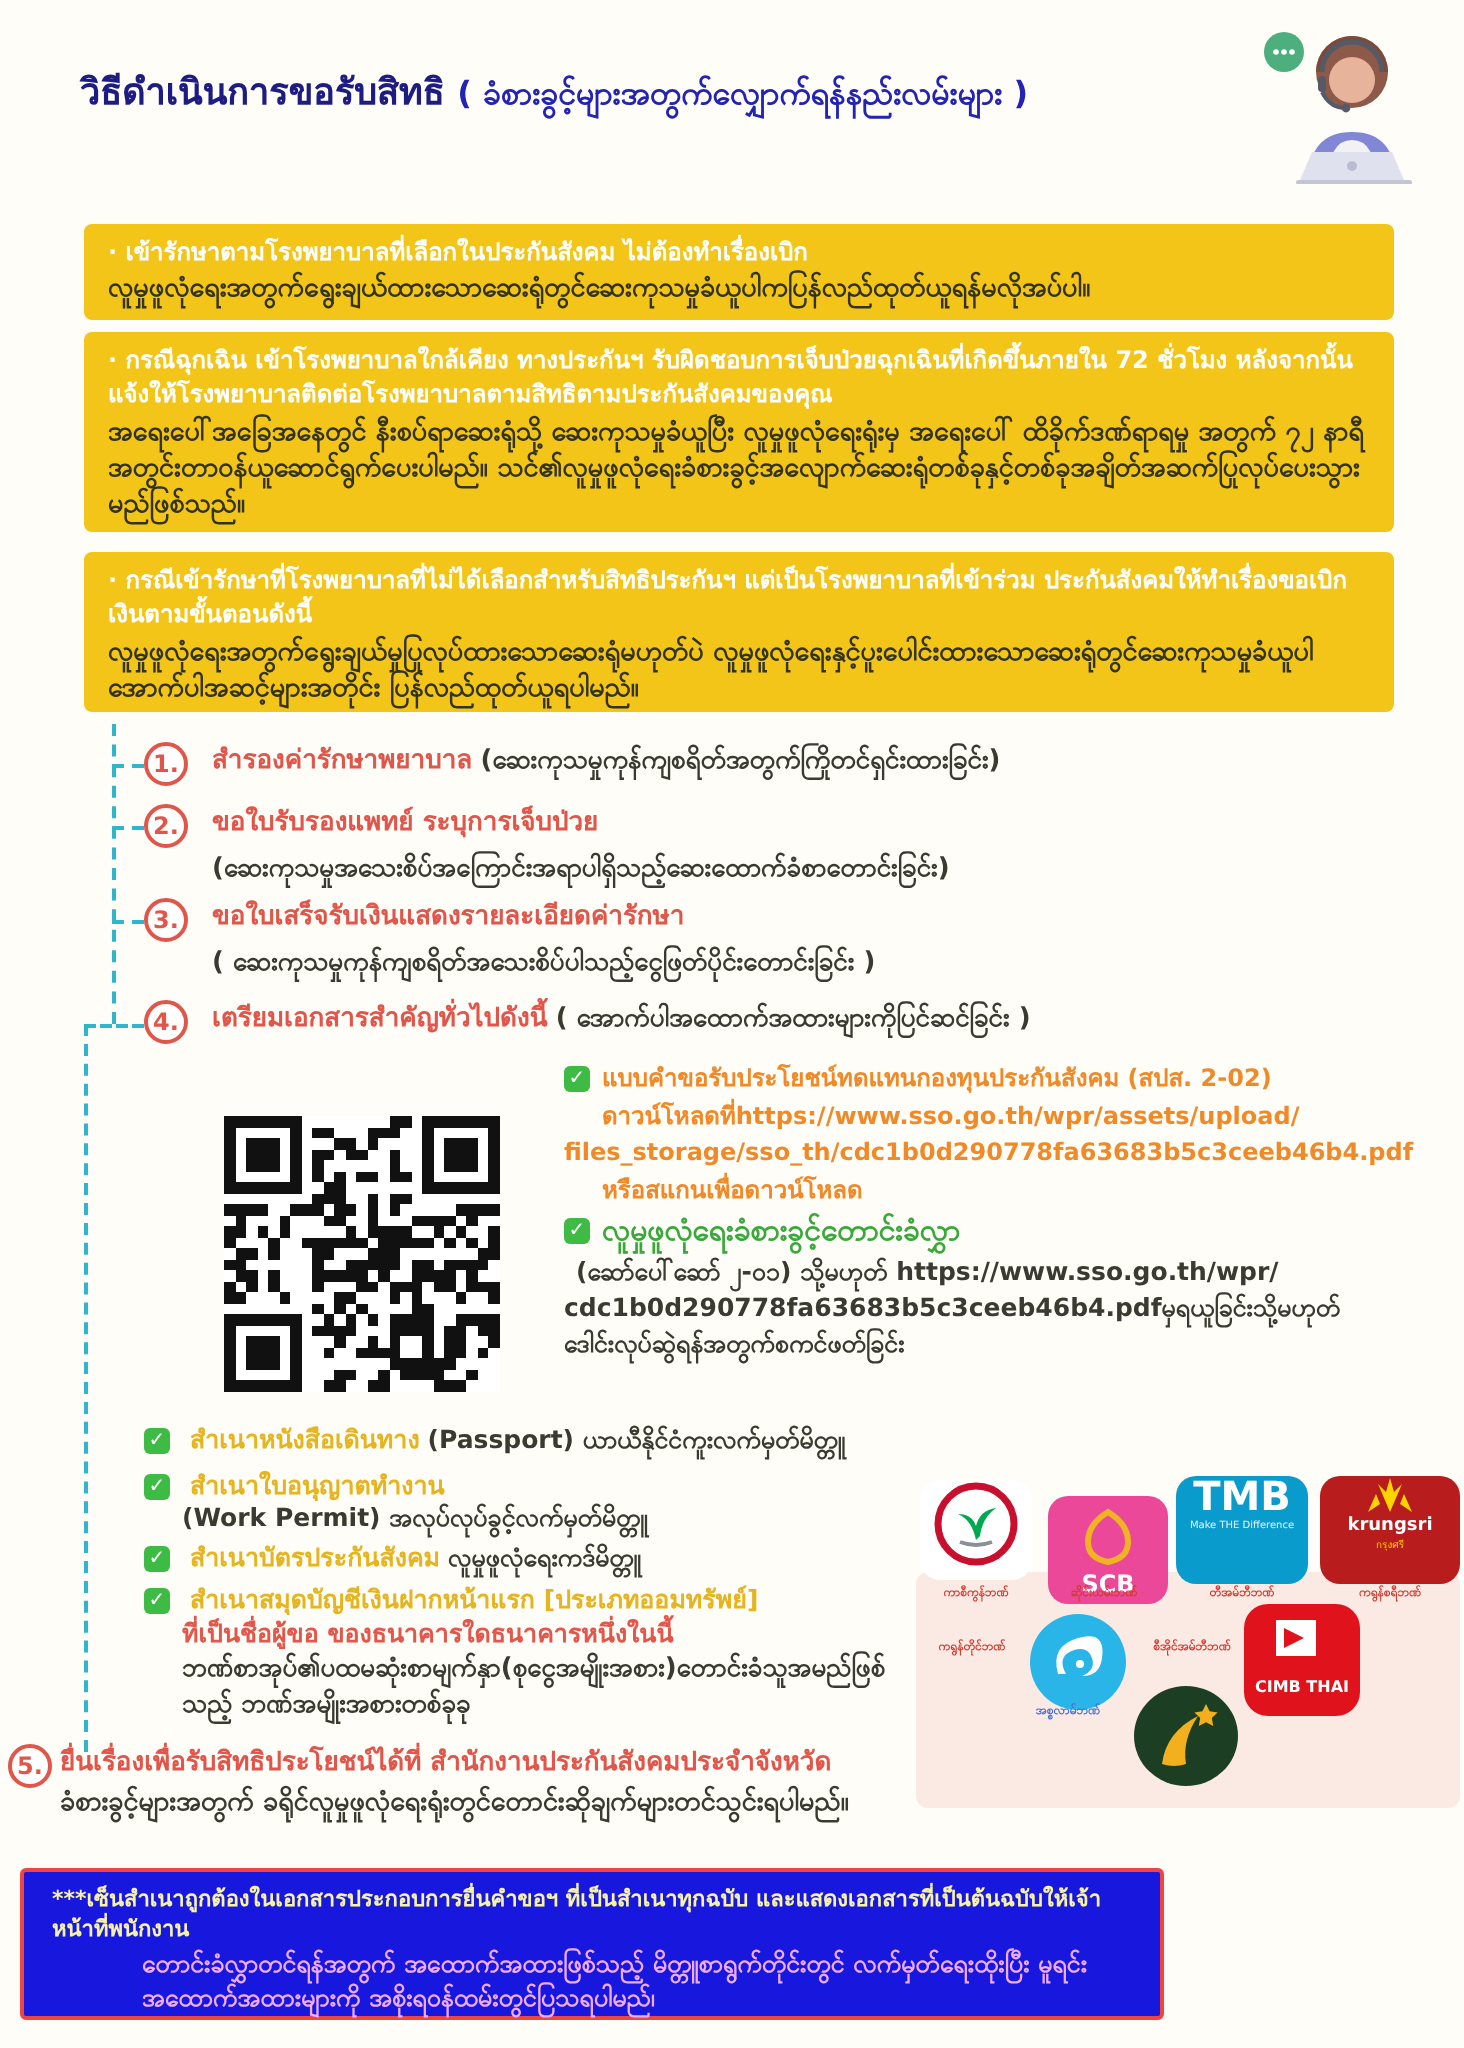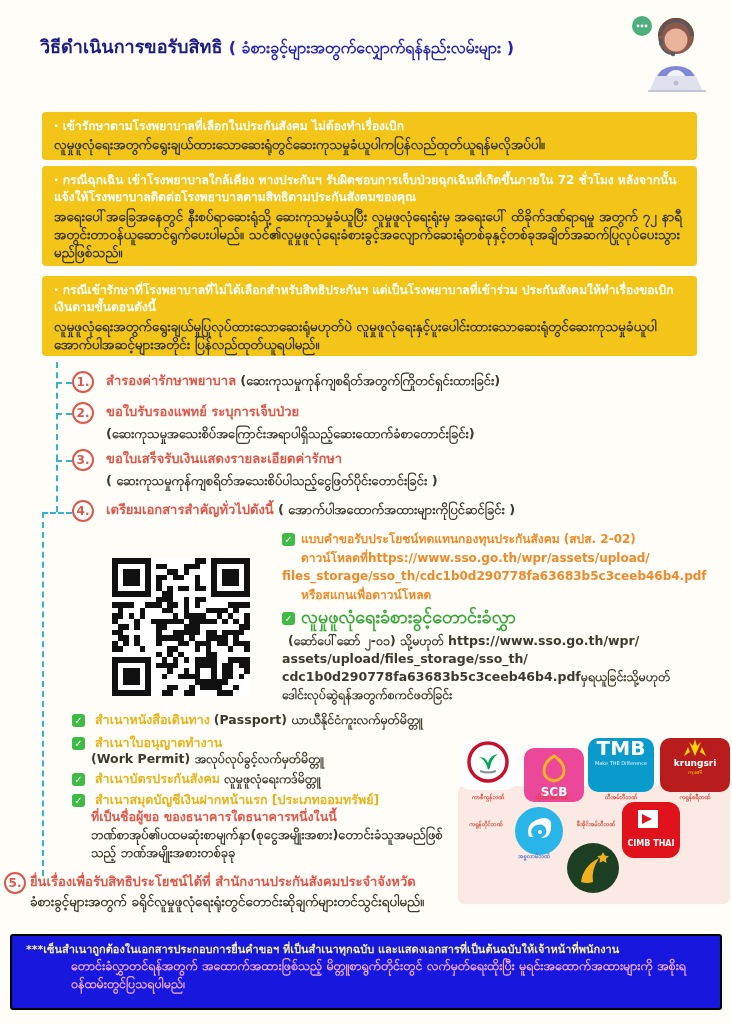--- a/index.html
+++ b/index.html
@@ -22,35 +22,35 @@
   .stepline{font-size:13px;line-height:1.3;white-space:nowrap;}
   .stepline .th{color:#e0564a;font-weight:bold;}
   .stepline .bu{color:#3a3a30;font-weight:bold;}
   .subline{font-size:13px;color:#3a3a30;font-weight:bold;white-space:nowrap;}
   
   .qrbox{left:112px;top:558px;width:138px;height:138px;background:#fff;display:grid;
          grid-template-columns:repeat(25,1fr);grid-template-rows:repeat(25,1fr);}
   .qrbox div{background:#fff;} .qrbox div.on{background:#111;}
   
   .orange{color:#f08a28;font-weight:bold;font-size:12px;line-height:1.55;}
-  .green-t{color:#3aa83a;font-weight:bold;font-size:18px;}
+  .green-t{color:#3aa83a;font-weight:bold;font-size:15px;}
   .darkline{color:#3a3a30;font-weight:bold;font-size:12.5px;line-height:1.45;}
   .check{width:13px;height:13px;background:#3dbb44;border-radius:3px;color:#fff;font-size:10px;
          display:inline-flex;align-items:center;justify-content:center;font-weight:bold;vertical-align:middle;margin-right:6px;}
   .gold{color:#e6b41e;font-weight:bold;margin-top:28px;}
   .redline{color:#e2574c;font-weight:bold;}
   .chk{font-size:12.5px;line-height:1.35;white-space:nowrap;}
   .chk .bu{color:#3a3a30;font-weight:bold;}
   
   .pinkpanel{background:#fbe9e3;border-radius:6px;}
   .banktile{border-radius:10px;display:flex;flex-direction:column;align-items:center;overflow:hidden;}
   .caption{font-size:6px;color:#d23b2e;line-height:1.3;text-align:center;font-weight:bold;}
   .caption.blue{color:#4a6fd0;}
   
-  .footer{left:10px;top:934px;width:712px;height:76px;background:#1717dd;border:2px solid #000000;
+  .footer{left:10px;top:934px;width:572px;height:76px;background:#1717dd;border:2px solid #ef4444;
           border-radius:3px;box-sizing:border-box;padding:6px 14px;}
   .footer .thai{color:#f6f2a8;font-size:11px;font-weight:bold;line-height:1.4;}
   .footer .bur{color:#f0abfc;font-size:12.5px;font-weight:bold;line-height:1.4;margin-left:45px;}
 </style>
 </head>
 <body>
 
 <div class="page">
 
   <div class="abs title">
@@ -754,21 +754,20 @@
   <div class="abs" style="left:282px;top:530px;width:420px;">
     <div class="orange"><span class="check">✓</span><span>แบบคำขอรับประโยชน์ทดแทนกองทุนประกันสังคม (สปส. 2-02)</span></div>
     <div class="orange" style="padding-left:19px;">ดาวน์โหลดที่https://www.sso.go.th/wpr/assets/upload/</div>
     <div class="orange">files_storage/sso_th/cdc1b0d290778fa63683b5c3ceeb46b4.pdf</div>
     <div class="orange" style="padding-left:19px;">หรือสแกนเพื่อดาวน์โหลด</div>
   </div>
 
   <div class="abs" style="left:282px;top:605px;width:430px;">
     <div><span class="check">✓</span><span class="green-t">လူမှုဖူလုံရေးခံစားခွင့်တောင်းခံလွှာ</span></div>
     <div class="darkline" style="padding-left:6px;">(ဆော်ပေါ်ဆော် ၂-၀၁) သို့မဟုတ် https://www.sso.go.th/wpr/</div>
-    <div class="darkline">assets/upload/files_storage/sso_th/</div>
     <div class="darkline">cdc1b0d290778fa63683b5c3ceeb46b4.pdfမှရယူခြင်းသို့မဟုတ်</div>
     <div class="darkline">ဒေါင်းလုပ်ဆွဲရန်အတွက်စကင်ဖတ်ခြင်း</div>
   </div>
 
   <div class="abs chk" style="left:72px;top:712px;">
     <span class="check">✓</span>
     <span class="gold">สำเนาหนังสือเดินทาง</span>
     <span class="bu">(Passport) ယာယီနိုင်ငံကူးလက်မှတ်မိတ္တူ</span>
   </div>
   <div class="abs chk" style="left:72px;top:735px;">

